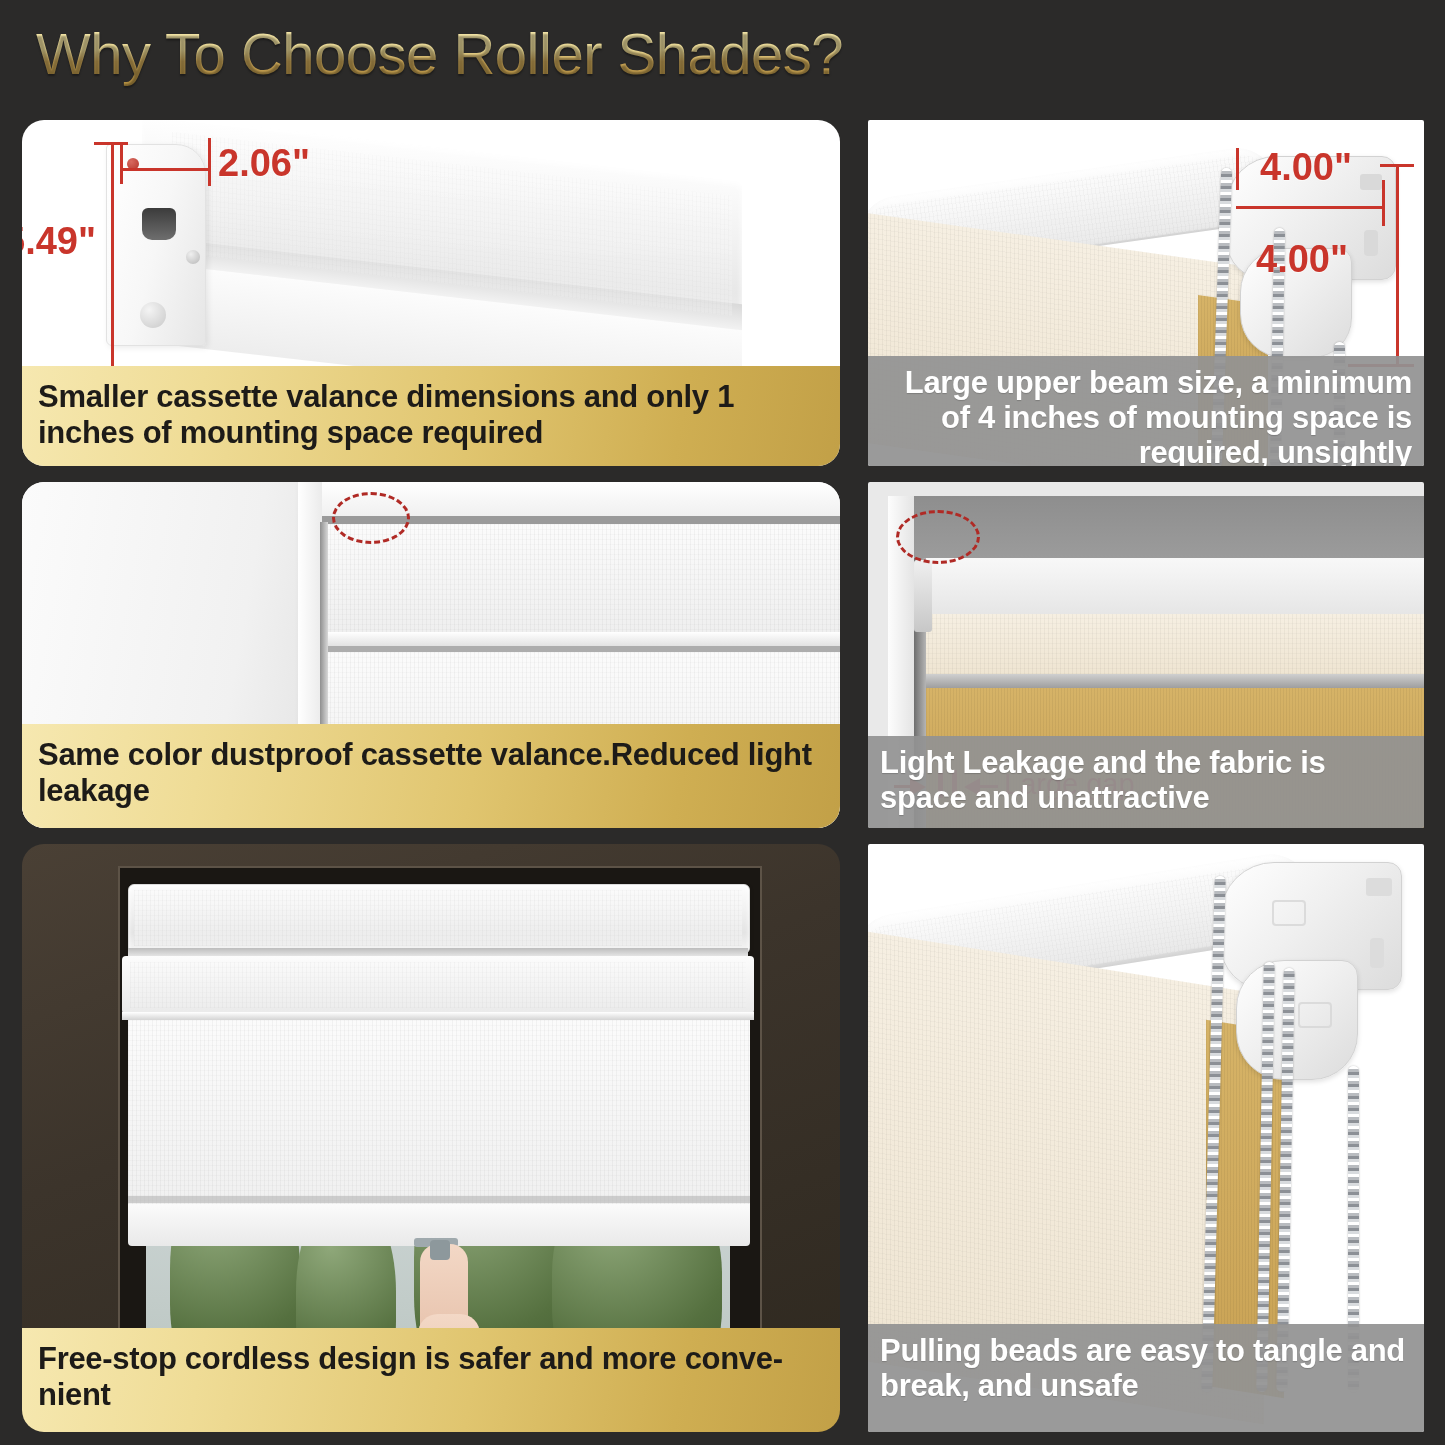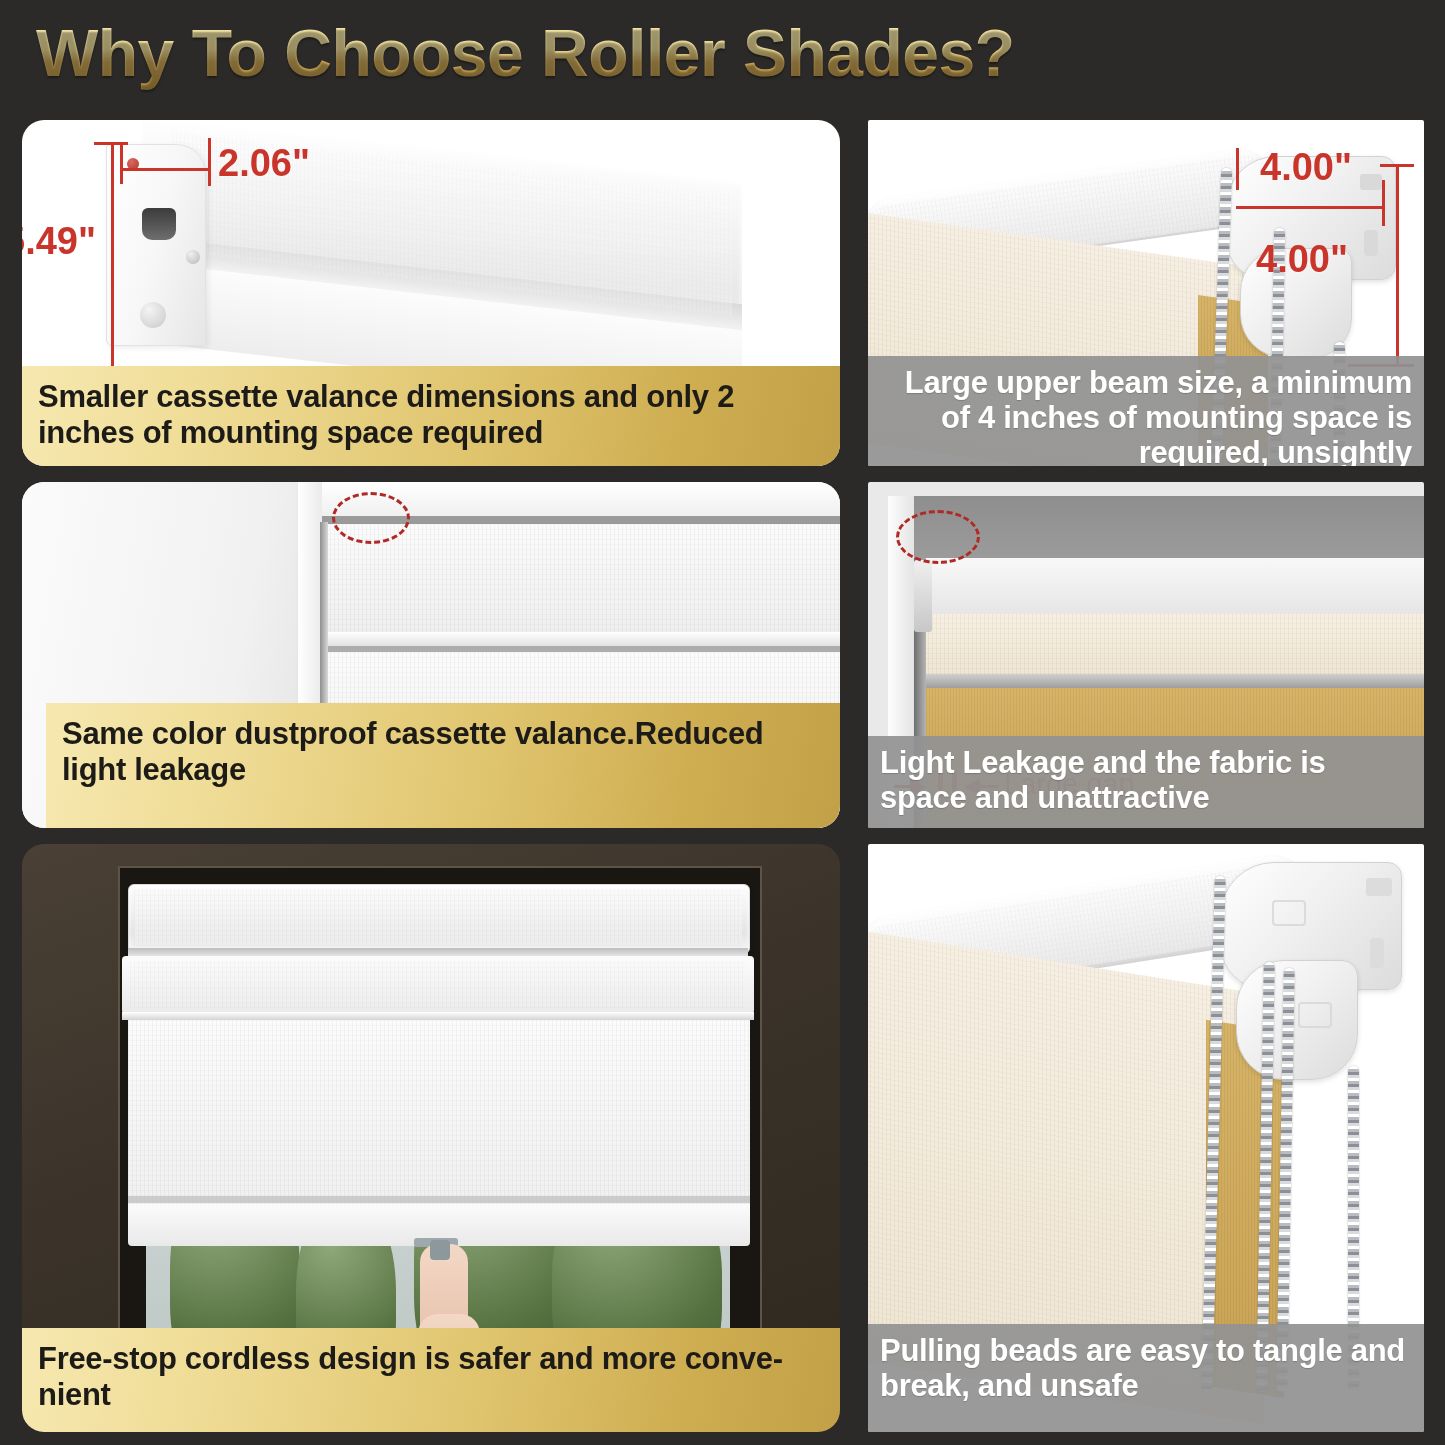--- a/index.html
+++ b/index.html
@@ -12,22 +12,22 @@
   }
 
   
   .title-bar{
     height:106px;
     display:flex;align-items:center;
     padding-left:36px;
     box-sizing:border-box;
   }
   .title{
-    font-size:66px;
-    font-weight:bold;
+    font-size:58px;
+    font-weight:normal;
     letter-spacing:-0.5px;
     background:linear-gradient(180deg,#f6e6a6 0%,#e9d28c 42%,#c9a martian 43%,#b89043 100%);
     background:linear-gradient(180deg,#faeeb4 0%,#eddb96 45%,#c8a456 62%,#b08c3e 100%);
     -webkit-background-clip:text;
     background-clip:text;
     color:transparent;
     text-shadow:0 2px 2px rgba(0,0,0,.35);
     white-space:nowrap;
   }
 
@@ -213,21 +213,21 @@
       <div class="tick-v" style="left:186px;top:18px;height:48px;"></div>
       <div class="dim-label" style="left:196px;top:22px;">2.06"</div>
 
       <div class="dim-line-v" style="left:89px;top:22px;height:306px;"></div>
       <div class="tick-h" style="left:72px;top:22px;width:34px;"></div>
       <div class="tick-h" style="left:72px;top:325px;width:34px;"></div>
       <div class="dim-label" style="left:-18px;top:100px;">5.49"</div>
     </div>
 
     <div class="cap-gold" style="height:100px;">
-      <span>Smaller cassette valance dimensions and only 2 inches of mounting space required</span>
+      <span>Smaller cassette valance dimensions and only 1 inches of mounting space required</span>
     </div>
   </div>
 
   <div class="panel right" style="left:868px;top:14px;width:556px;height:346px;">
     <div class="photo">
       <div class="white-bg"></div>
 
       <div class="roller-tube" style="left:-10px;top:52px;width:420px;height:78px;transform:rotate(-8deg);"></div>
       <div class="fabric" style="left:-10px;top:60px;width:420px;height:68px;transform:rotate(-8deg);opacity:.7;border-radius:34px;"></div>
 
@@ -287,21 +287,21 @@
 
       <div class="arrow-r" style="left:185px;top:296px;"></div>
       <div class="arrow-stem" style="left:170px;top:303px;width:20px;"></div>
       <div style="position:absolute;left:212px;top:288px;width:5px;height:28px;background:#c9352b;"></div>
       <div style="position:absolute;left:224px;top:288px;width:5px;height:28px;background:#c9352b;"></div>
       <div class="arrow-l" style="left:236px;top:296px;"></div>
       <div class="arrow-stem" style="left:252px;top:303px;width:16px;"></div>
       <div class="gap-label" style="left:274px;top:286px;">smaller gap</div>
     </div>
 
-    <div class="cap-gold" style="height:125px;margin-left:24px;">
+    <div class="cap-gold" style="height:104px;">
       <span>Same color dustproof cassette valance.Reduced light leakage</span>
     </div>
   </div>
 
   <div class="panel right" style="left:868px;top:376px;width:556px;height:346px;">
     <div class="photo">
       <div style="position:absolute;inset:0;background:#e9e9e9;"></div>
 
       <div style="position:absolute;left:40px;top:14px;width:516px;height:66px;
                   background:linear-gradient(180deg,#8e8e8e,#9c9c9c);"></div>

